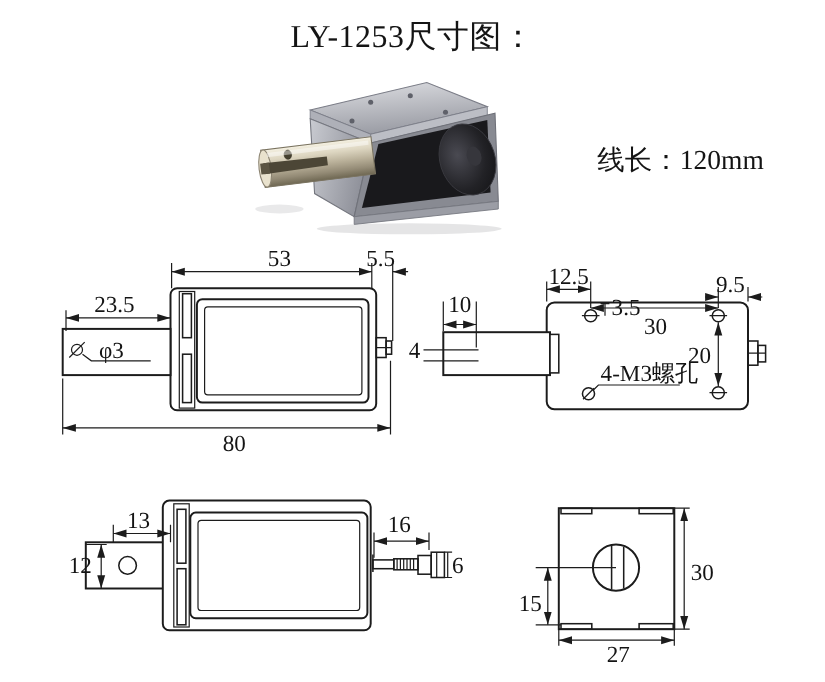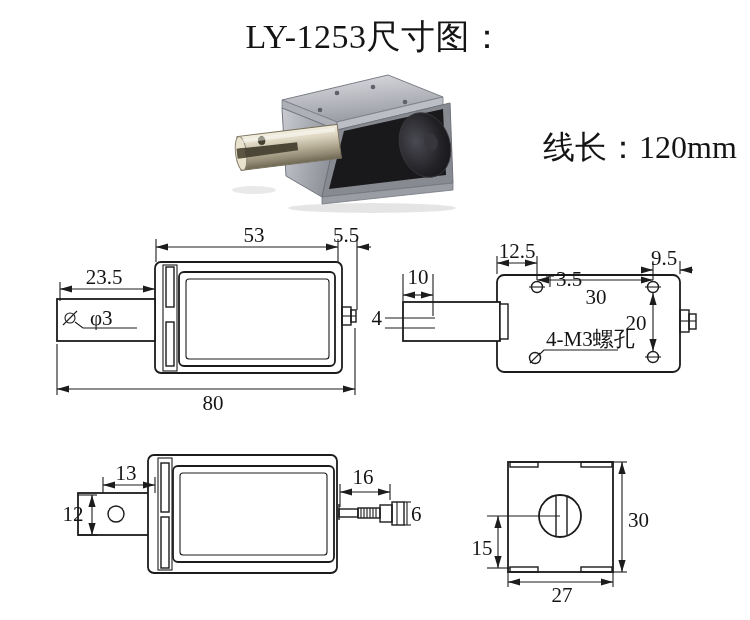--- a/index.html
+++ b/index.html
@@ -2,24 +2,24 @@
 <html><head>
 <meta charset="utf-8">
 <style>
   html,body{margin:0;padding:0;background:#ffffff;}
   .stage{
     position:relative;width:750px;height:620px;background:#ffffff;overflow:hidden;
     font-family:"Liberation Serif","DejaVu Serif",serif;color:#141414;
   }
   .title{
     position:absolute;left:0;top:14px;width:100%;margin:0;text-align:center;
-    font-size:34px;font-weight:normal;letter-spacing:0.5px;
+    font-size:29px;font-weight:normal;letter-spacing:0.5px;
   }
   .specs{
-    position:absolute;left:543px;top:130px;font-size:32px;line-height:34px;white-space:nowrap;
+    position:absolute;left:543px;top:130px;font-size:25px;line-height:34px;white-space:nowrap;
   }
   .dwg,.photo{position:absolute;}
   
   .ol{fill:none;stroke:#1c1c1c;stroke-width:1.8;}
   .ml{fill:none;stroke:#1c1c1c;stroke-width:1.4;}
   .tl{fill:none;stroke:#1c1c1c;stroke-width:1.1;}
   .dl{fill:none;stroke:#1c1c1c;stroke-width:1.1;}
   .wh{fill:#ffffff;}
   svg text{
     font-family:"Liberation Serif","DejaVu Serif",serif;

